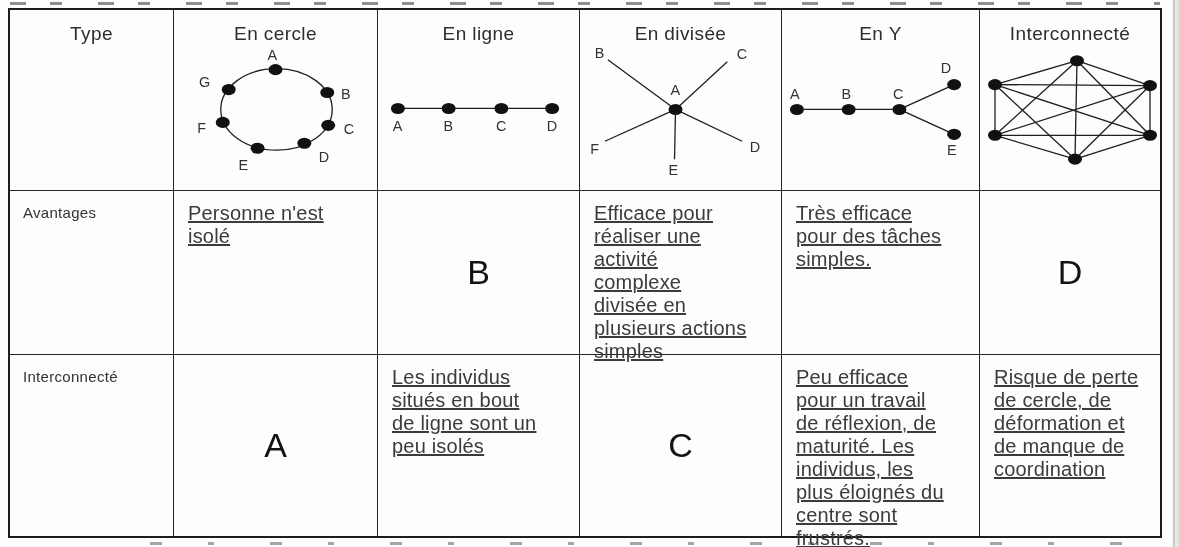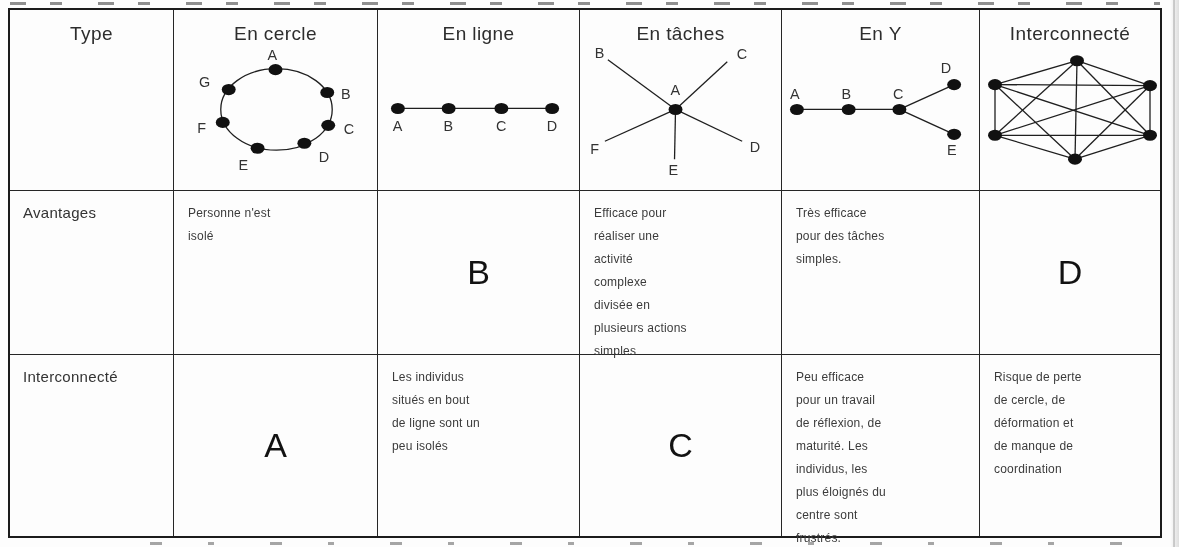--- a/index.html
+++ b/index.html
@@ -10,22 +10,22 @@
         grid-template-rows:181px 164px 181px;
         border:2px solid #1c1c1c;background:#fdfdfd;}
   .cell{position:relative;border-right:1.5px solid #262626;border-bottom:1.5px solid #262626;}
   .grid > .cell:nth-child(6n){border-right:none;}
   .grid > .cell:nth-child(n+13){border-bottom:none;}
   .htitle{position:absolute;top:13px;left:0;width:100%;text-align:center;
           font-size:19px;color:#2d2d2d;letter-spacing:.4px;}
   .diagram{position:absolute;left:0;top:0;width:100%;height:100%;}
   .diagram svg{display:block;width:100%;height:100%;}
   .rowlabel{padding:13px 6px 0 13px;font-size:15px;color:#333;letter-spacing:.3px;}
-  .txt{padding:11px 6px 0 14px;font-size:12px;line-height:23px;color:#3b3b3b;
-       white-space:pre-line;letter-spacing:.2px;}
+  .txt{padding:11px 6px 0 14px;font-size:20px;line-height:23px;color:#3b3b3b;
+       white-space:pre-line;letter-spacing:.2px;text-decoration:underline;}
   .big{display:flex;align-items:center;justify-content:center;height:100%;
        font-size:34px;color:#121212;}
   .speckle-top{position:absolute;left:10px;top:2px;width:1150px;height:3px;opacity:.5;
        background:repeating-linear-gradient(90deg,#222 0 16px,transparent 16px 40px,#222 40px 52px,transparent 52px 88px);}
   .speckle-bottom{position:absolute;left:150px;top:542px;width:1010px;height:2.5px;opacity:.4;
        background:repeating-linear-gradient(90deg,#222 0 12px,transparent 12px 58px,#222 58px 64px,transparent 64px 120px);}
   .scan-edge{position:absolute;right:0;top:0;width:9px;height:100%;
        background:linear-gradient(to right,rgba(0,0,0,0),rgba(0,0,0,0.12));}
   .scan-edge-line{position:absolute;left:1173px;top:0;width:2px;height:100%;background:rgba(70,70,70,0.22);}
   .artifact-dot{position:absolute;left:311px;top:439px;width:3px;height:3px;border-radius:50%;background:#4a4a4a;}
@@ -79,21 +79,21 @@
             <ellipse cx="71" cy="99" rx="7" ry="5.6" fill="#111"></ellipse>
             <text x="71" y="117" text-anchor="middle" dominant-baseline="central" font-size="14.5" fill="#333" font-family="&quot;Liberation Sans&quot;, sans-serif" letter-spacing="0.5">B</text>
             <ellipse cx="124" cy="99" rx="7" ry="5.6" fill="#111"></ellipse>
             <text x="124" y="117" text-anchor="middle" dominant-baseline="central" font-size="14.5" fill="#333" font-family="&quot;Liberation Sans&quot;, sans-serif" letter-spacing="0.5">C</text>
             <ellipse cx="175" cy="99" rx="7" ry="5.6" fill="#111"></ellipse>
             <text x="175" y="117" text-anchor="middle" dominant-baseline="central" font-size="14.5" fill="#333" font-family="&quot;Liberation Sans&quot;, sans-serif" letter-spacing="0.5">D</text>
           </svg>
         </div>
     </div>
     <div class="cell">
-      <div class="htitle">En tâches</div>
+      <div class="htitle">En divisée</div>
       <div class="diagram">
           <svg viewBox="0 0 202 181" preserveAspectRatio="none">
             <line x1="96" y1="100" x2="28" y2="50" stroke="#1f1f1f" stroke-width="1.3"></line>
             <line x1="96" y1="100" x2="148" y2="52" stroke="#1f1f1f" stroke-width="1.3"></line>
             <line x1="96" y1="100" x2="163" y2="132" stroke="#1f1f1f" stroke-width="1.3"></line>
             <line x1="96" y1="100" x2="95" y2="150" stroke="#1f1f1f" stroke-width="1.3"></line>
             <line x1="96" y1="100" x2="25" y2="132" stroke="#1f1f1f" stroke-width="1.3"></line>
             <ellipse cx="96" cy="100" rx="7" ry="5.6" fill="#111"></ellipse>
             <text x="96" y="80" text-anchor="middle" dominant-baseline="central" font-size="14.5" fill="#333" font-family="&quot;Liberation Sans&quot;, sans-serif" letter-spacing="0.5">A</text>
             <text x="20" y="43" text-anchor="middle" dominant-baseline="central" font-size="14.5" fill="#333" font-family="&quot;Liberation Sans&quot;, sans-serif" letter-spacing="0.5">B</text>

